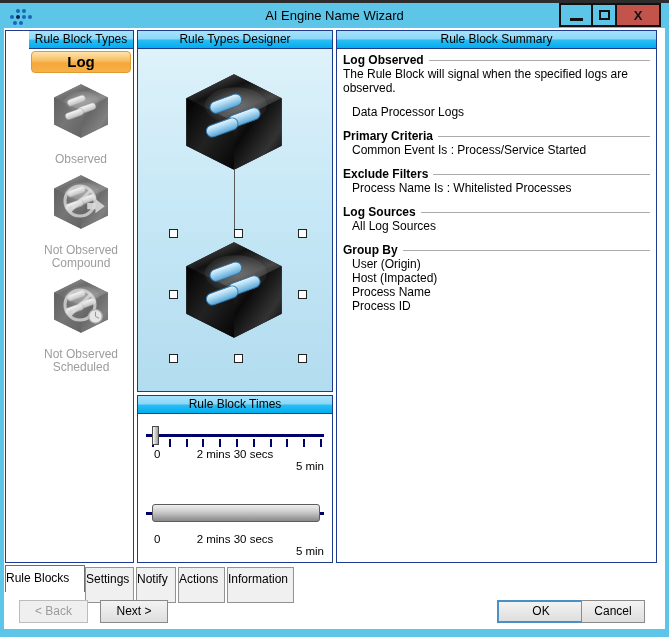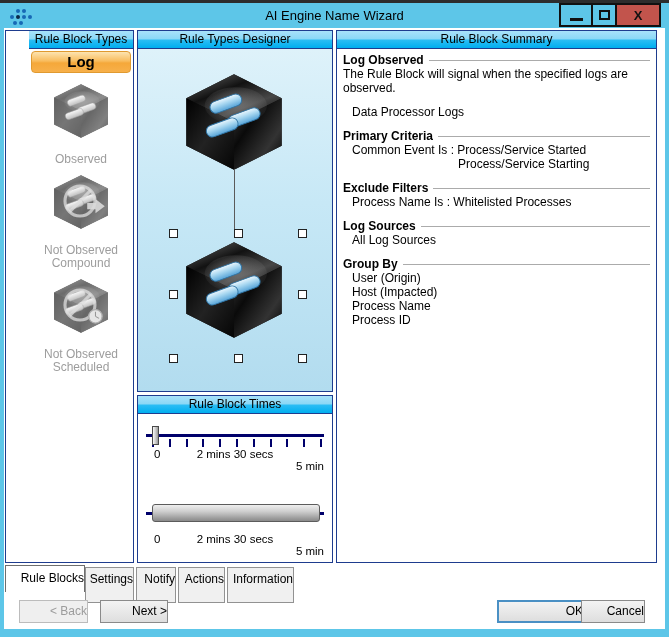--- a/index.html
+++ b/index.html
@@ -90,31 +90,31 @@
   .summary-body { padding:4px 6px 0 6px; font-size:12px; color:#000; }
   .section { margin-bottom:10px; }
   .sec-head { display:flex; align-items:center; gap:5px; }
   .sec-title { font-weight:bold; white-space:nowrap; }
   .sec-rule { flex:1; height:1px; background:#ababab; margin-top:1px; }
   .sec-line { padding-left:9px; line-height:14px; }
   .sec-line.noindent { padding-left:0; }
   .sec-line.cont { padding-left:115px; }
 
   
-  .tab { position:absolute; font-size:12px; color:#000; text-align:right; cursor:pointer; }
+  .tab { position:absolute; font-size:12px; color:#000; text-align:left; cursor:pointer; }
   .tab.active { left:5px; top:565px; width:80px; height:27px; background:#fff;
                 border:1px solid #6e6e6e; border-bottom:none; line-height:25px; }
   .tab.inactive { top:567px; height:36px; background:#f0f0f0; border:1px solid #929292; line-height:22px; }
   .tab-settings { left:85px; width:49px; }
   .tab-notify { left:136px; width:40px; }
   .tab-actions { left:178px; width:47px; }
   .tab-information { left:227px; width:67px; }
 
   
-  .fbtn { position:absolute; top:600px; height:23px; font-size:12px; text-align:right;
+  .fbtn { position:absolute; top:600px; height:23px; font-size:12px; text-align:center;
           background:linear-gradient(180deg,#f3f3f3,#dedede); border:1px solid #8a8a8a; color:#000;
           line-height:21px; cursor:pointer; }
   .fbtn.disabled { background:#efefef; border-color:#bcbcbc; color:#9c9c9c; cursor:default; }
   .btn-back { left:19px; width:69px; }
   .btn-next { left:100px; width:68px; }
   .btn-ok { left:497px; width:88px; border:2px solid #4a90c4; line-height:19px; }
   .btn-cancel { left:581px; width:64px; }
 </style>
 </head>
 <body>
@@ -301,21 +301,20 @@
         <div class="section">
           <div class="sec-line">Data Processor Logs</div>
         </div>
 
         <div class="section">
           <div class="sec-head">
               <span class="sec-title">Primary Criteria</span>
               <span class="sec-rule"></span>
             </div>
           <div class="sec-line">Common Event Is : Process/Service Started</div>
-          <div class="sec-line cont">Process/Service Starting</div>
         </div>
 
         <div class="section">
           <div class="sec-head">
               <span class="sec-title">Exclude Filters</span>
               <span class="sec-rule"></span>
             </div>
           <div class="sec-line">Process Name Is : Whitelisted Processes</div>
         </div>
 

